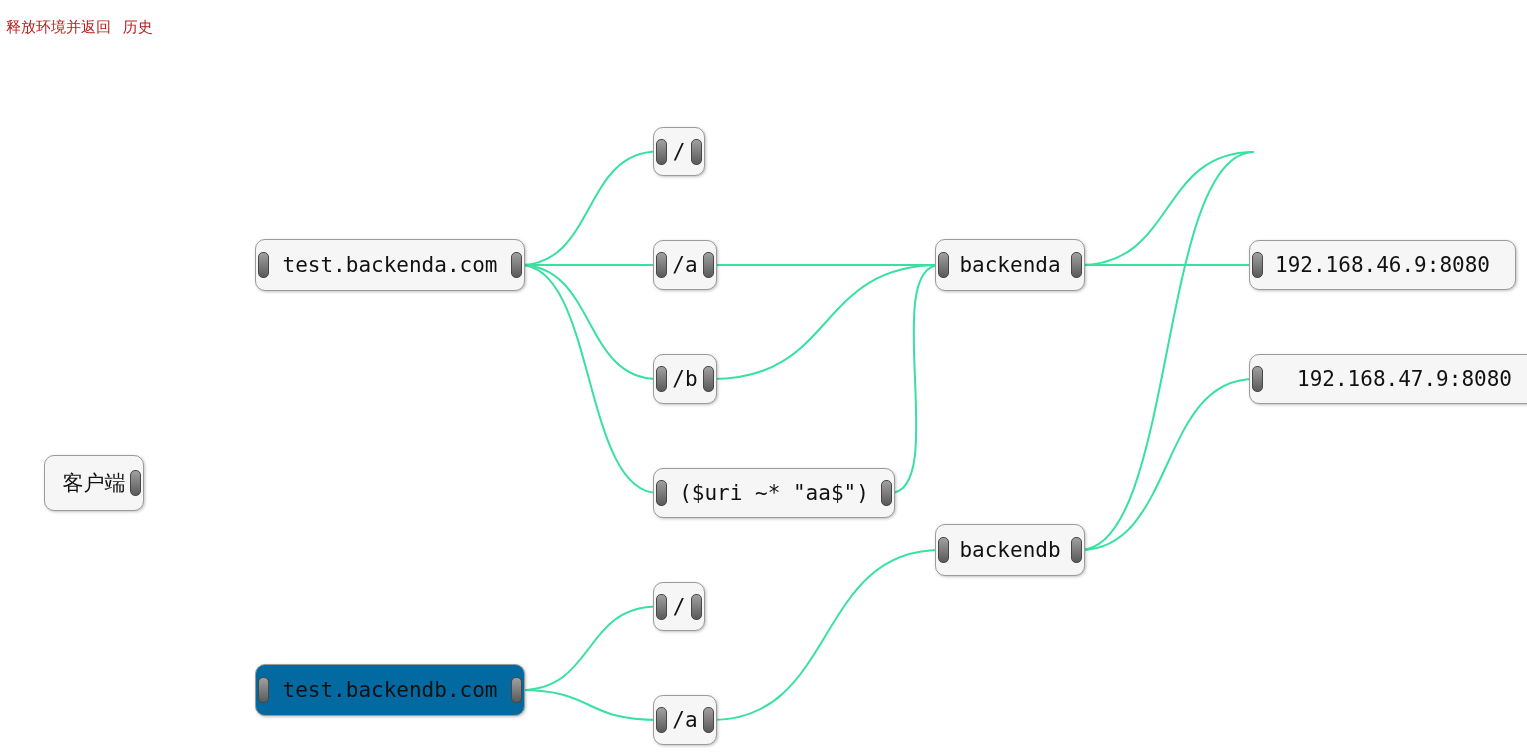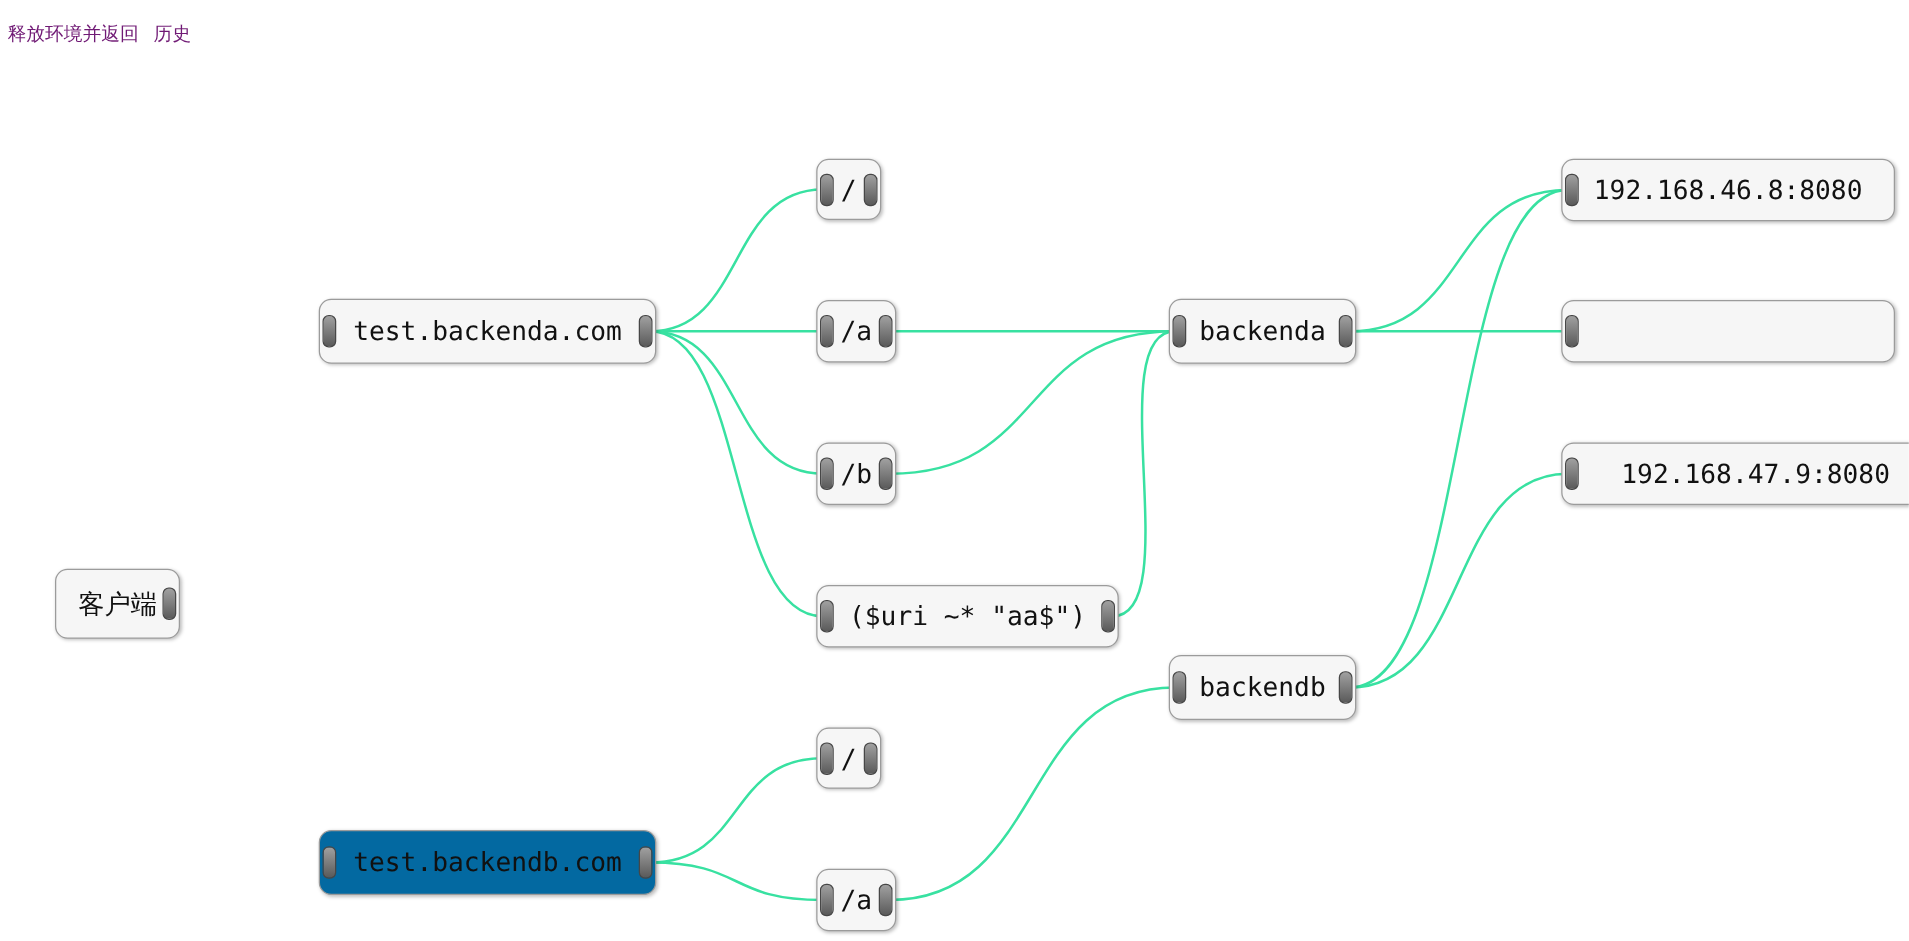--- a/index.html
+++ b/index.html
@@ -2,21 +2,21 @@
 <html><head>
 <meta charset="utf-8">
 <style>
   html, body { margin: 0; padding: 0; background: #ffffff; }
   body {
     width: 1527px; height: 753px;
     position: relative; overflow: hidden;
     font-family: "DejaVu Sans", sans-serif;
   }
   .topbar { position: absolute; left: 6px; top: 18px; font-size: 15px; white-space: nowrap; }
-  .toplink { color: #701a75; text-decoration: none; cursor: pointer; margin-right: 7px; }
+  .toplink { color: #b91c1c; text-decoration: none; cursor: pointer; margin-right: 7px; }
 
   #canvas { position: absolute; left: 0; top: 0; width: 1527px; height: 753px; }
   #edges { position: absolute; left: 0; top: 0; pointer-events: none; }
 
   .node {
     position: absolute;
     background: #f6f6f6;
     border: 1px solid #9b9b9b;
     border-radius: 10px;
     box-shadow: 1px 1px 3px rgba(0,0,0,0.25);
@@ -92,25 +92,22 @@
     <div class="node" style="left: 653px; top: 468px; width: 242px; height: 50px; background: rgb(246, 246, 246); border-color: rgb(155, 155, 155);">
       <span class="node-label">($uri ~* "aa$")</span>
       <span class="handle left"></span>
       <span class="handle right"></span>
     </div>
     <div class="node" style="left: 935px; top: 239px; width: 150px; height: 52px; background: rgb(246, 246, 246); border-color: rgb(155, 155, 155);">
       <span class="node-label">backenda</span>
       <span class="handle left"></span>
       <span class="handle right"></span>
     </div>
-    <div class="node" style="left: 1249px; top: 127px; width: 267px; height: 50px; background: rgb(246, 246, 246); border-color: rgb(155, 155, 155);">
-      <span class="node-label">192.168.46.8:8080</span>
-      <span class="handle left"></span>
-    </div>
     <div class="node" style="left: 1249px; top: 240px; width: 267px; height: 50px; background: rgb(246, 246, 246); border-color: rgb(155, 155, 155);">
+      <span class="node-label">192.168.46.9:8080</span>
       <span class="handle left"></span>
     </div>
     <div class="node" style="left: 1249px; top: 354px; width: 311px; height: 50px; background: rgb(246, 246, 246); border-color: rgb(155, 155, 155);">
       <span class="node-label">192.168.47.9:8080</span>
       <span class="handle left"></span>
     </div>
     <div class="node" style="left: 255px; top: 664px; width: 270px; height: 52px; background: #0369a1; border-color: rgb(155, 155, 155);">
       <span class="node-label">test.backendb.com</span>
       <span class="handle left"></span>
       <span class="handle right"></span>

